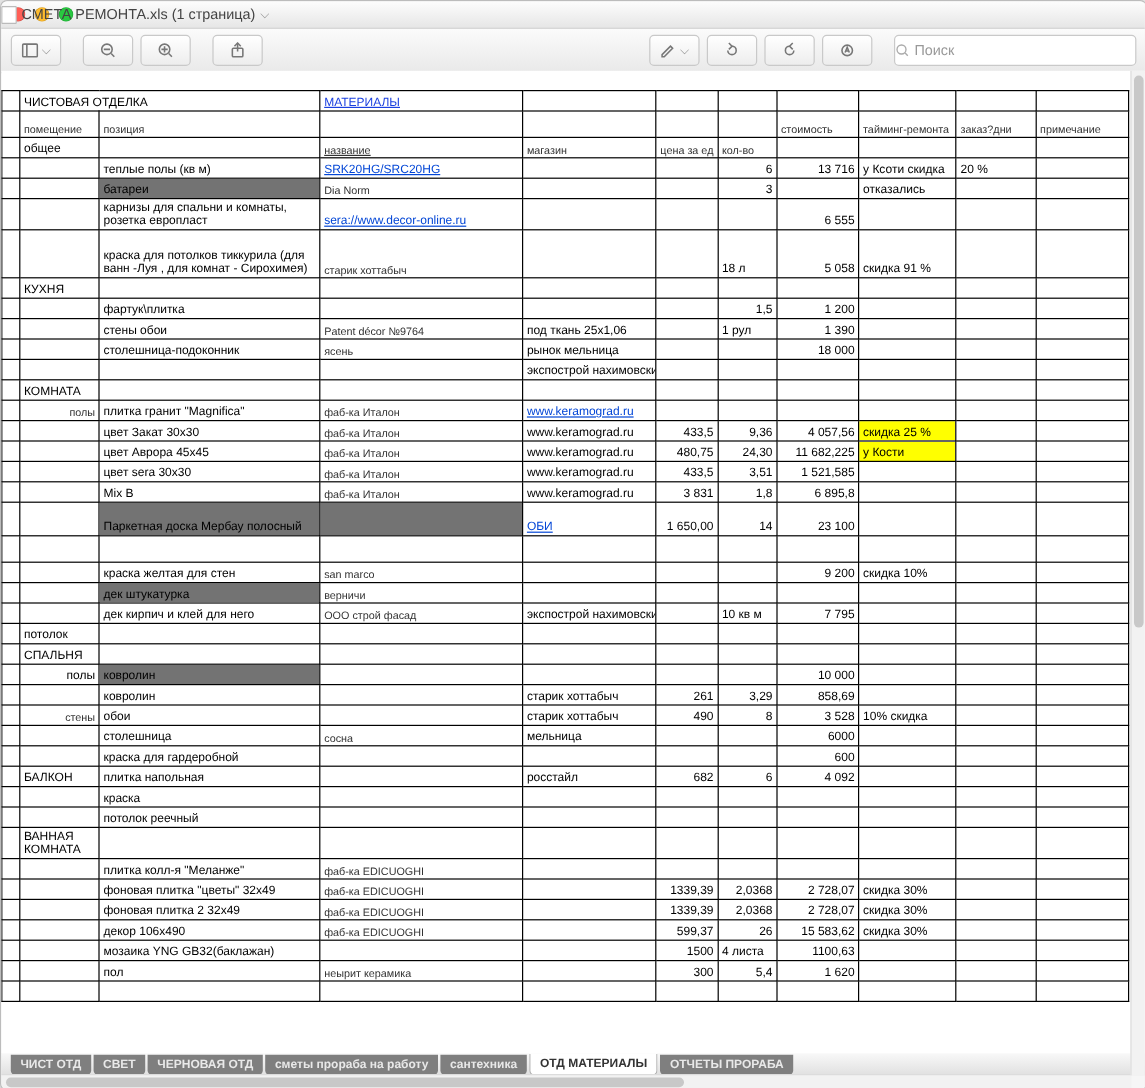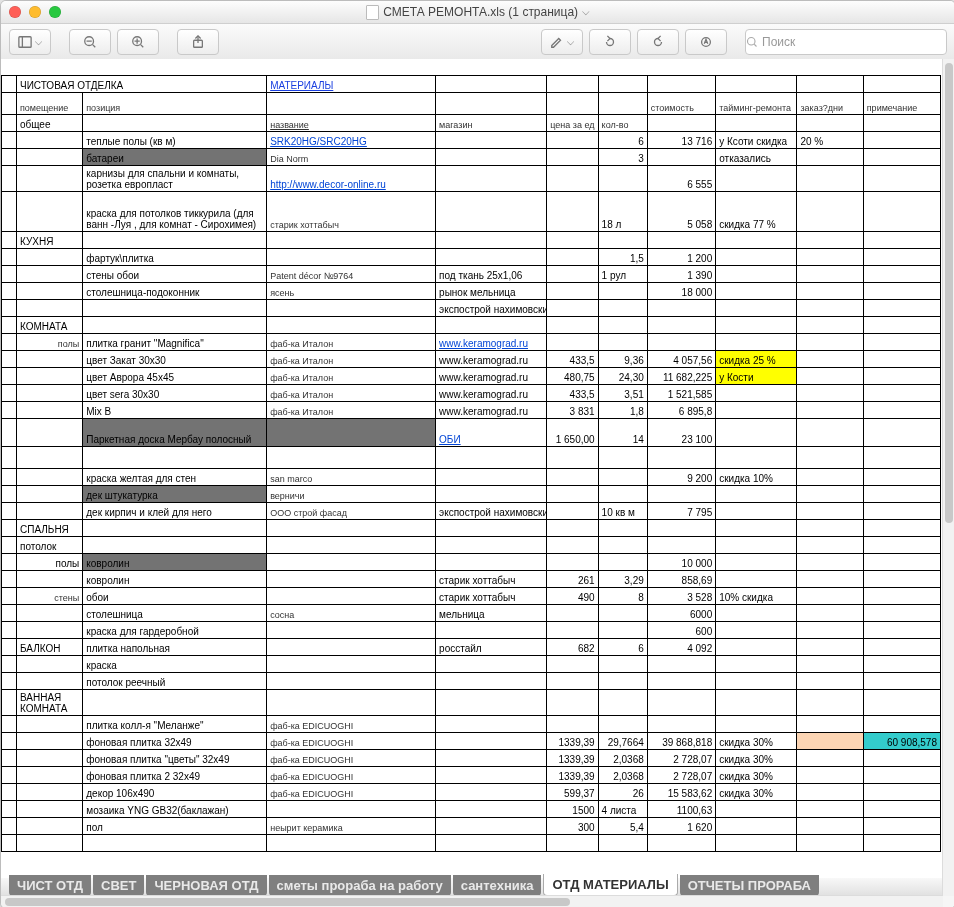--- a/index.html
+++ b/index.html
@@ -1,21 +1,21 @@
 <!DOCTYPE html>
 <html><head>
 <meta charset="utf-8">
 <style>
   html,body{margin:0;padding:0;font-family:"Helvetica Neue",Arial,sans-serif;background:#ececec;}
   #window{width:954px;height:907px;background:#f6f6f6;border:1px solid #bcbcbc;border-radius:6px;overflow:hidden;position:relative;box-shadow:0 2px 10px rgba(0,0,0,.2);}
   
   #titlebar{height:22px;background:linear-gradient(#fdfdfd,#e6e6e6);border-bottom:1px solid #cfcfcf;display:flex;align-items:center;position:relative;}
   .tl-dot{width:12px;height:12px;border-radius:50%;margin-left:8px;box-shadow:inset 0 0 0 .5px rgba(0,0,0,.2);}
   .red{background:#ff5f57}.yel{background:#febc2e}.grn{background:#28c840}
-  #title{position:absolute;left:0;right:0;text-align:center;font-size:12px;color:#444;display:flex;align-items:center;justify-content:center;gap:4px;}
+  #title{position:absolute;left:0;right:0;text-align:center;font-size:12px;color:#444;display:flex;align-items:center;gap:4px;}
   .doc-icon{width:11px;height:13px;border:1px solid #bbb;border-radius:1px;background:#fff;display:inline-block;}
   .chev{font-size:10px;color:#888}
   
   #toolbar{height:36px;background:linear-gradient(#fbfbfb,#e9e9e9);border-bottom:1px solid #bfbfbf;display:flex;align-items:center;padding:0 8px;gap:6px;}
   .tbtn{height:24px;min-width:28px;padding:0 6px;border:1px solid #c9c9c9;border-radius:4px;background:linear-gradient(#fff,#ededed);display:flex;align-items:center;justify-content:center;color:#6a6a6a;font-size:13px;}
   .tbtn svg{width:14px;height:14px;stroke:#777;fill:none;stroke-width:1.5}
   .spacer{flex:1}
   .searchbox{height:24px;flex:0 0 200px;border:1px solid #c9c9c9;border-radius:4px;background:#fff;display:flex;align-items:center;padding:0 0;color:#999;font-size:12px;gap:4px;}
   
   #content{position:absolute;top:58px;bottom:30px;left:0;right:0;overflow:auto;background:#fff;}
@@ -31,21 +31,21 @@
   td.blue{color:#1a3fe0}
   td.ul{text-decoration:underline}
   td.link{color:#0346d6;text-decoration:underline}
   td.hl-cyan{background:#737373;color:#000}
   td.hl-yellow{background:#ffff00}
   td.hl-orange{background:#fcd5b4}
   td.hl-teal{background:#33cccc}
   td.small{font-size:9px;color:#333}
   
   #sheets{position:absolute;bottom:12px;left:0;right:0;height:18px;background:linear-gradient(#f8f8f8,#e0e0e0);display:flex;align-items:flex-end;padding-left:8px;}
-  .sheet-tab{font-size:13px;font-weight:bold;color:#e9e9e9;background:#7f7f7f;padding:3px 8px;margin-right:2px;border-radius:0 0 4px 4px;position:relative;white-space:nowrap;}
+  .sheet-tab{font-size:10px;font-weight:bold;color:#e9e9e9;background:#7f7f7f;padding:3px 8px;margin-right:2px;border-radius:0 0 4px 4px;position:relative;white-space:nowrap;}
   .sheet-tab.active{background:#fff;color:#333;border:1px solid #aaa;border-top:none;}
   
   #hscroll{position:absolute;bottom:0;left:0;right:12px;height:12px;background:#f2f2f2;border-top:1px solid #dcdcdc}
   #vscroll{position:absolute;top:58px;bottom:12px;right:0;width:12px;background:#f2f2f2;border-left:1px solid #dcdcdc}
   .thumb{background:#c8c8c8;border-radius:6px;position:absolute}
 </style>
 </head>
 <body>
 
 <div id="window">
@@ -208,39 +208,39 @@
             <td class="r">3</td>
             <td></td>
             <td>отказались</td>
             <td></td>
             <td></td>
           </tr>
           <tr style="height: 26px;">
             <td></td>
             <td></td>
             <td style="white-space:normal">карнизы для спальни и комнаты, розетка европласт</td>
-            <td class="link">http://www.decor-online.ru</td>
+            <td class="link">sera://www.decor-online.ru</td>
             <td></td>
             <td></td>
             <td></td>
             <td class="r bold">6 555</td>
             <td></td>
             <td></td>
             <td></td>
           </tr>
           <tr style="height: 40px;">
             <td></td>
             <td></td>
             <td style="white-space:normal">краска для потолков тиккурила (для ванн -Луя , для комнат -  Сирохимея)</td>
             <td class="small">старик хоттабыч</td>
             <td></td>
             <td></td>
             <td>18 л</td>
             <td class="r bold">5 058</td>
-            <td>скидка 77 %</td>
+            <td>скидка 91 %</td>
             <td></td>
             <td></td>
           </tr>
           <tr>
             <td></td>
             <td class="bold">КУХНЯ</td>
             <td></td>
             <td></td>
             <td></td>
             <td></td>
@@ -440,34 +440,34 @@
             <td>экспострой нахимовский</td>
             <td></td>
             <td>10 кв м</td>
             <td class="r bold">7 795</td>
             <td></td>
             <td></td>
             <td></td>
           </tr>
           <tr>
             <td></td>
+            <td class="bold">потолок</td>
+            <td></td>
+            <td></td>
+            <td></td>
+            <td></td>
+            <td></td>
+            <td></td>
+            <td></td>
+            <td></td>
+            <td></td>
+          </tr>
+          <tr>
+            <td></td>
             <td class="bold">СПАЛЬНЯ</td>
-            <td></td>
-            <td></td>
-            <td></td>
-            <td></td>
-            <td></td>
-            <td></td>
-            <td></td>
-            <td></td>
-            <td></td>
-          </tr>
-          <tr>
-            <td></td>
-            <td class="bold">потолок</td>
             <td></td>
             <td></td>
             <td></td>
             <td></td>
             <td></td>
             <td></td>
             <td></td>
             <td></td>
             <td></td>
           </tr>
@@ -593,33 +593,20 @@
             <td></td>
             <td>плитка колл-я "Меланже"</td>
             <td class="small">фаб-ка EDICUOGHI</td>
             <td></td>
             <td></td>
             <td></td>
             <td></td>
             <td></td>
             <td></td>
             <td></td>
-          </tr>
-          <tr>
-            <td></td>
-            <td></td>
-            <td>фоновая плитка 32x49</td>
-            <td class="small">фаб-ка EDICUOGHI</td>
-            <td></td>
-            <td class="r">1339,39</td>
-            <td class="r">29,7664</td>
-            <td class="r bold">39 868,818</td>
-            <td>скидка 30%</td>
-            <td class="hl-orange"></td>
-            <td class="r bold hl-teal">60 908,578</td>
           </tr>
           <tr>
             <td></td>
             <td></td>
             <td>фоновая плитка "цветы" 32x49</td>
             <td class="small">фаб-ка EDICUOGHI</td>
             <td></td>
             <td class="r">1339,39</td>
             <td class="r">2,0368</td>
             <td class="r bold">2 728,07</td>

